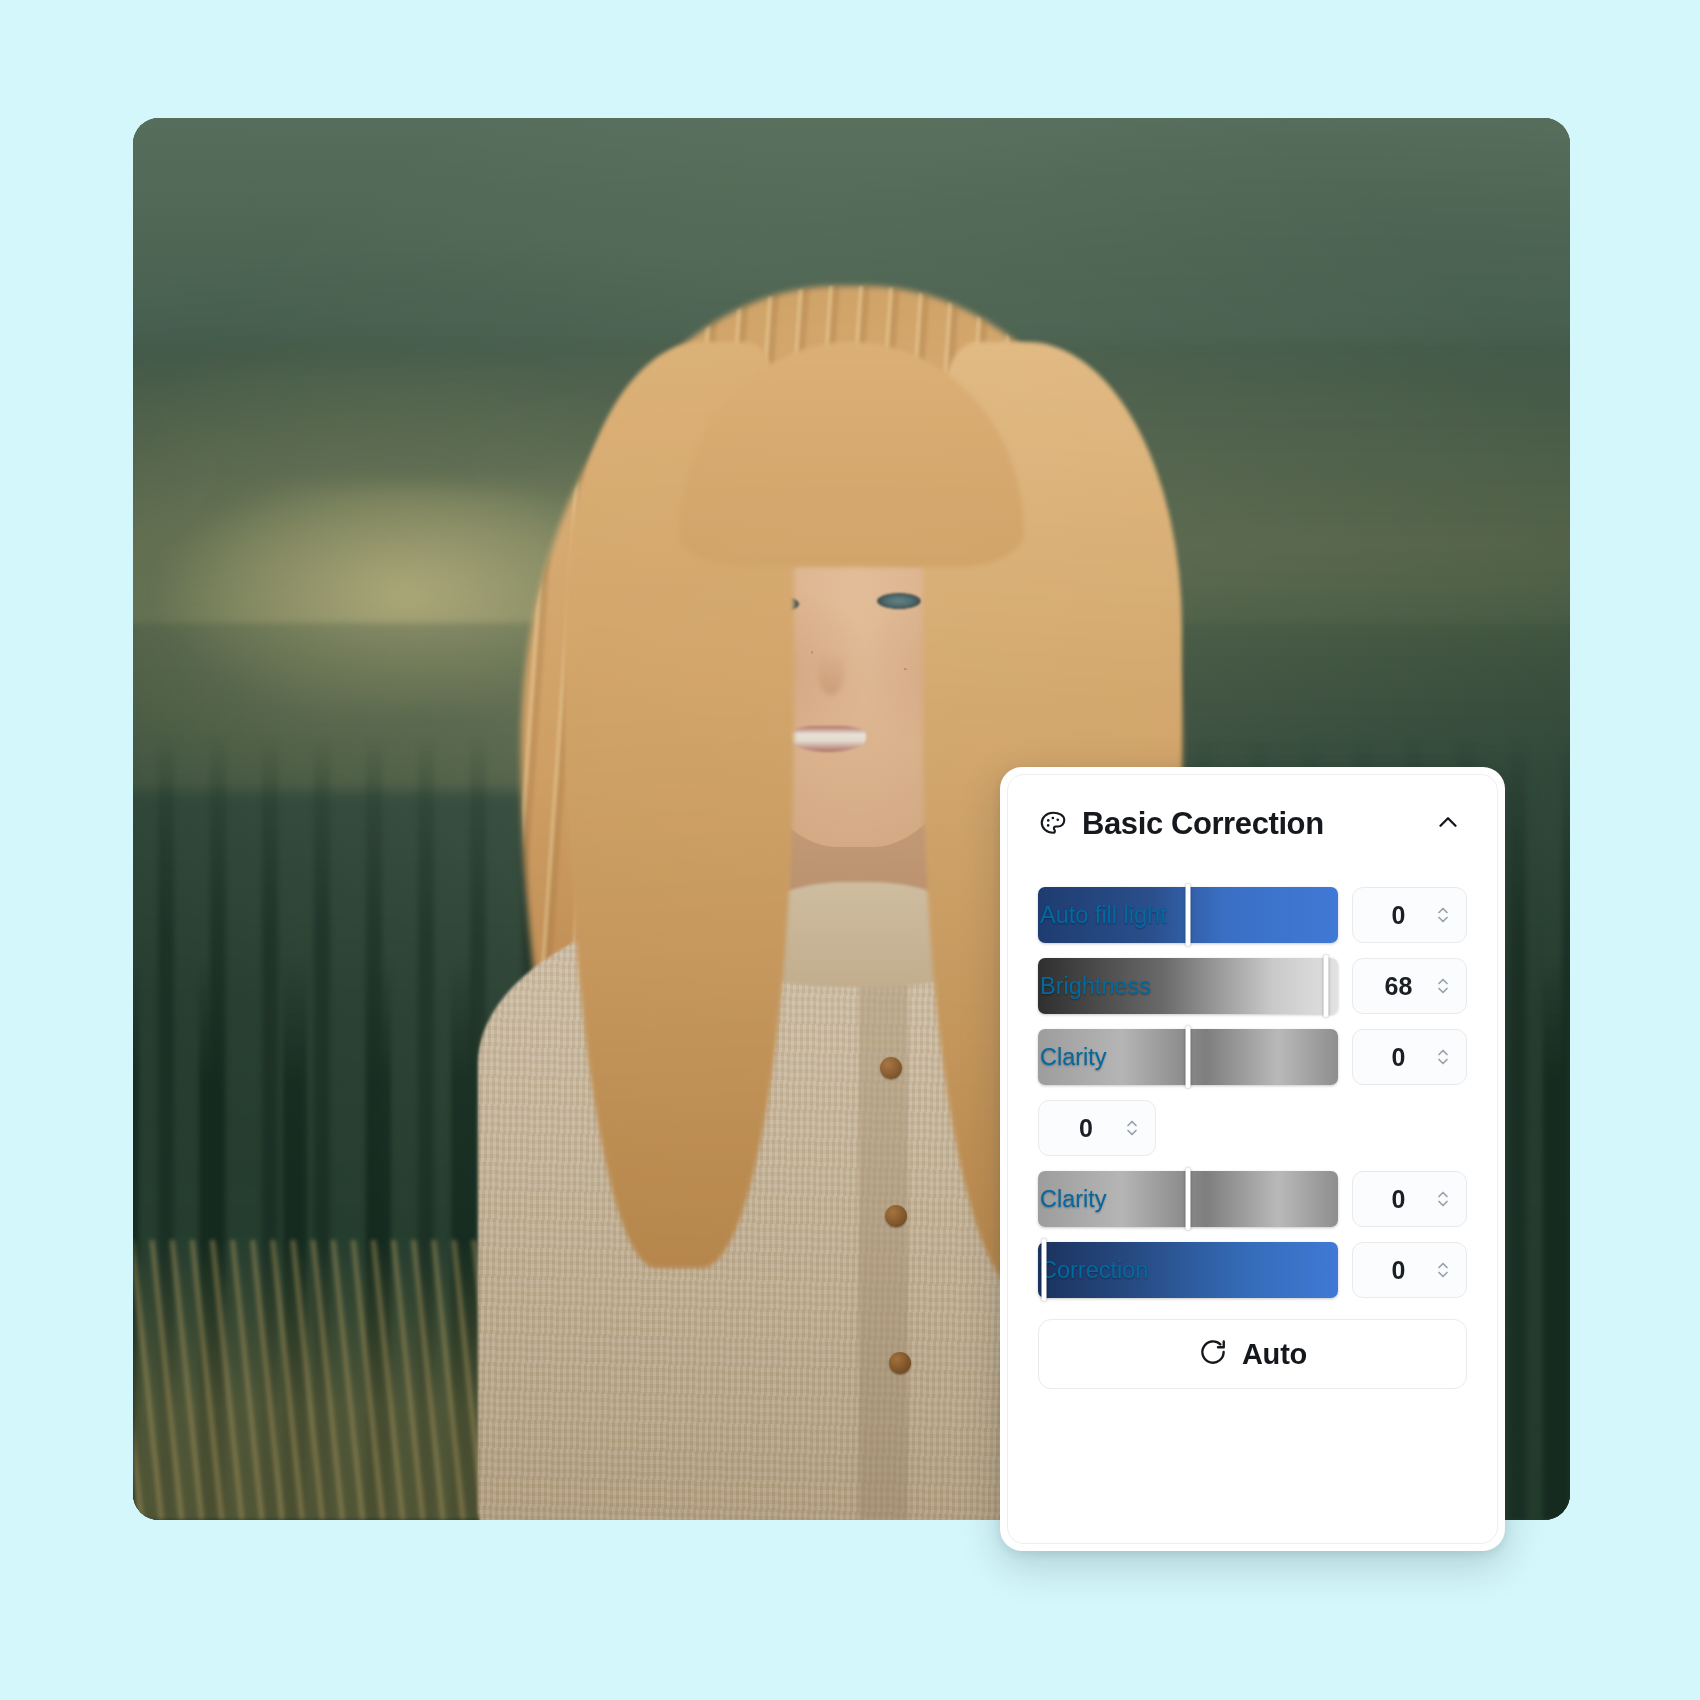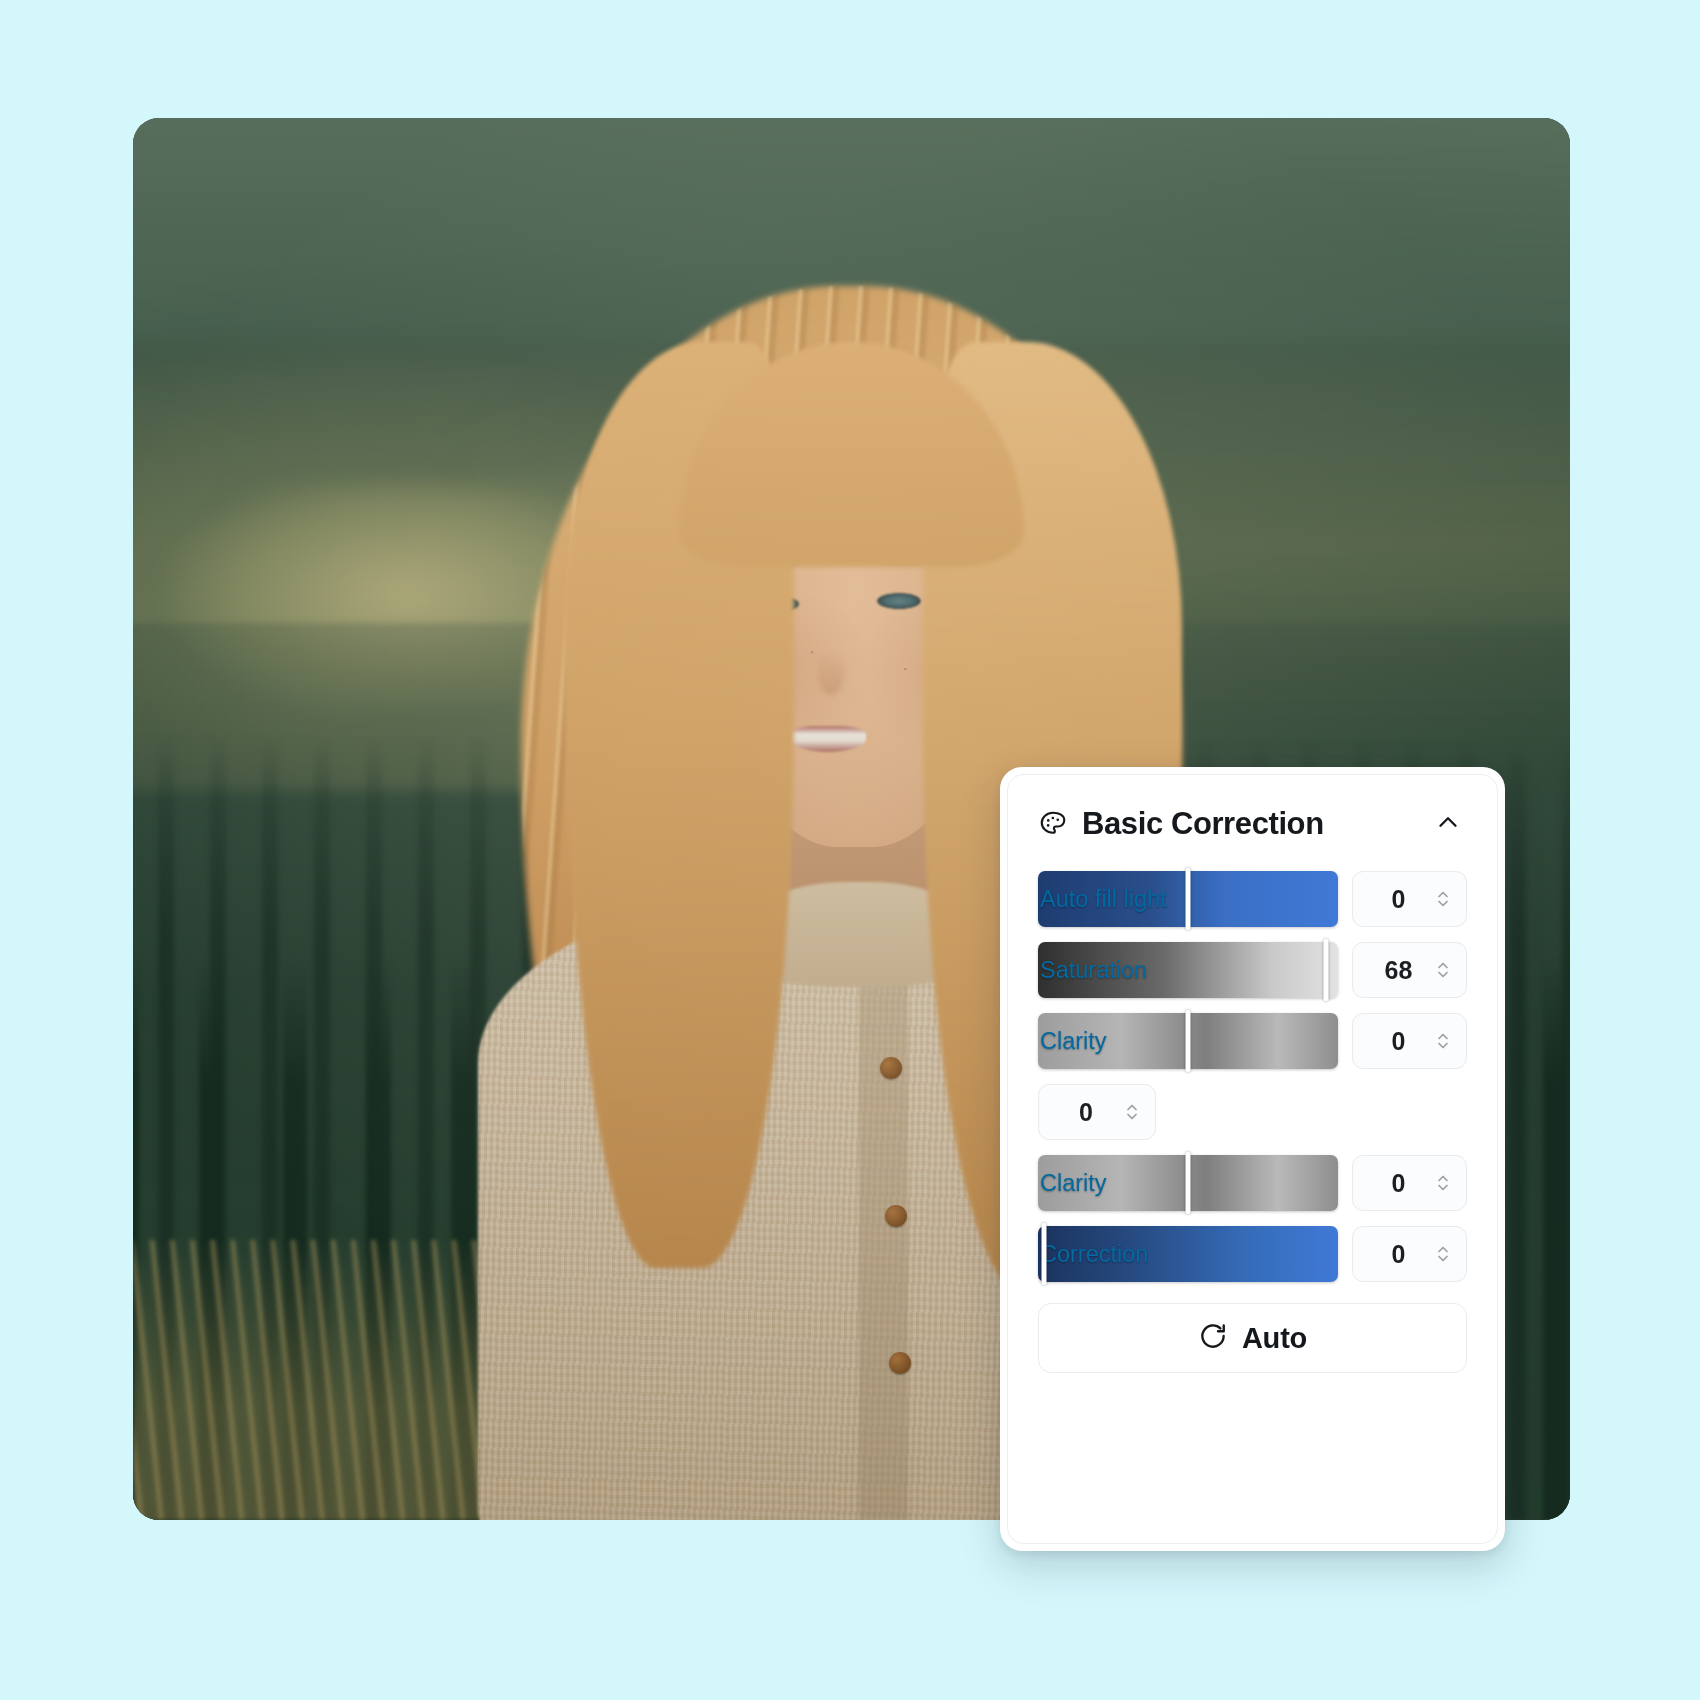--- a/index.html
+++ b/index.html
@@ -252,21 +252,21 @@
     border-radius: 17px;
     padding: 30px 30px 26px 30px;
     display: flex;
     flex-direction: column;
   }
 
   .panel-head {
     display: flex;
     align-items: center;
     justify-content: space-between;
-    margin-bottom: 28px;
+    margin-bottom: 44px;
   }
   .panel-head-left { display: flex; align-items: center; gap: 14px; }
   .panel-title {
     font-size: 31px;
     font-weight: 700;
     color: #15181c;
     letter-spacing: -0.4px;
   }
   .palette-icon { width: 30px; height: 30px; display: block; }
   .chevron-btn {
@@ -446,21 +446,21 @@
               <path d="M4 10.5L8 6.5l4 4" stroke="#9aa2aa" stroke-width="1.7" stroke-linecap="round" stroke-linejoin="round"></path>
               <path d="M4 15.5l4 4 4-4" stroke="#9aa2aa" stroke-width="1.7" stroke-linecap="round" stroke-linejoin="round"></path>
             </svg>
           </span>
         </div>
       </div>
 
       <div class="row">
         <div class="slider">
           <div class="slider-track t-gray"></div>
-          <span class="slider-label">Saturation</span>
+          <span class="slider-label">Brightness</span>
           <div class="slider-handle" style="left:96%"></div>
         </div>
         <div class="num-box">
           <span class="num-val">68</span>
           <span class="stepper">
             <svg width="16" height="26" viewBox="0 0 16 26" fill="none">
               <path d="M4 10.5L8 6.5l4 4" stroke="#9aa2aa" stroke-width="1.7" stroke-linecap="round" stroke-linejoin="round"></path>
               <path d="M4 15.5l4 4 4-4" stroke="#9aa2aa" stroke-width="1.7" stroke-linecap="round" stroke-linejoin="round"></path>
             </svg>
           </span>

